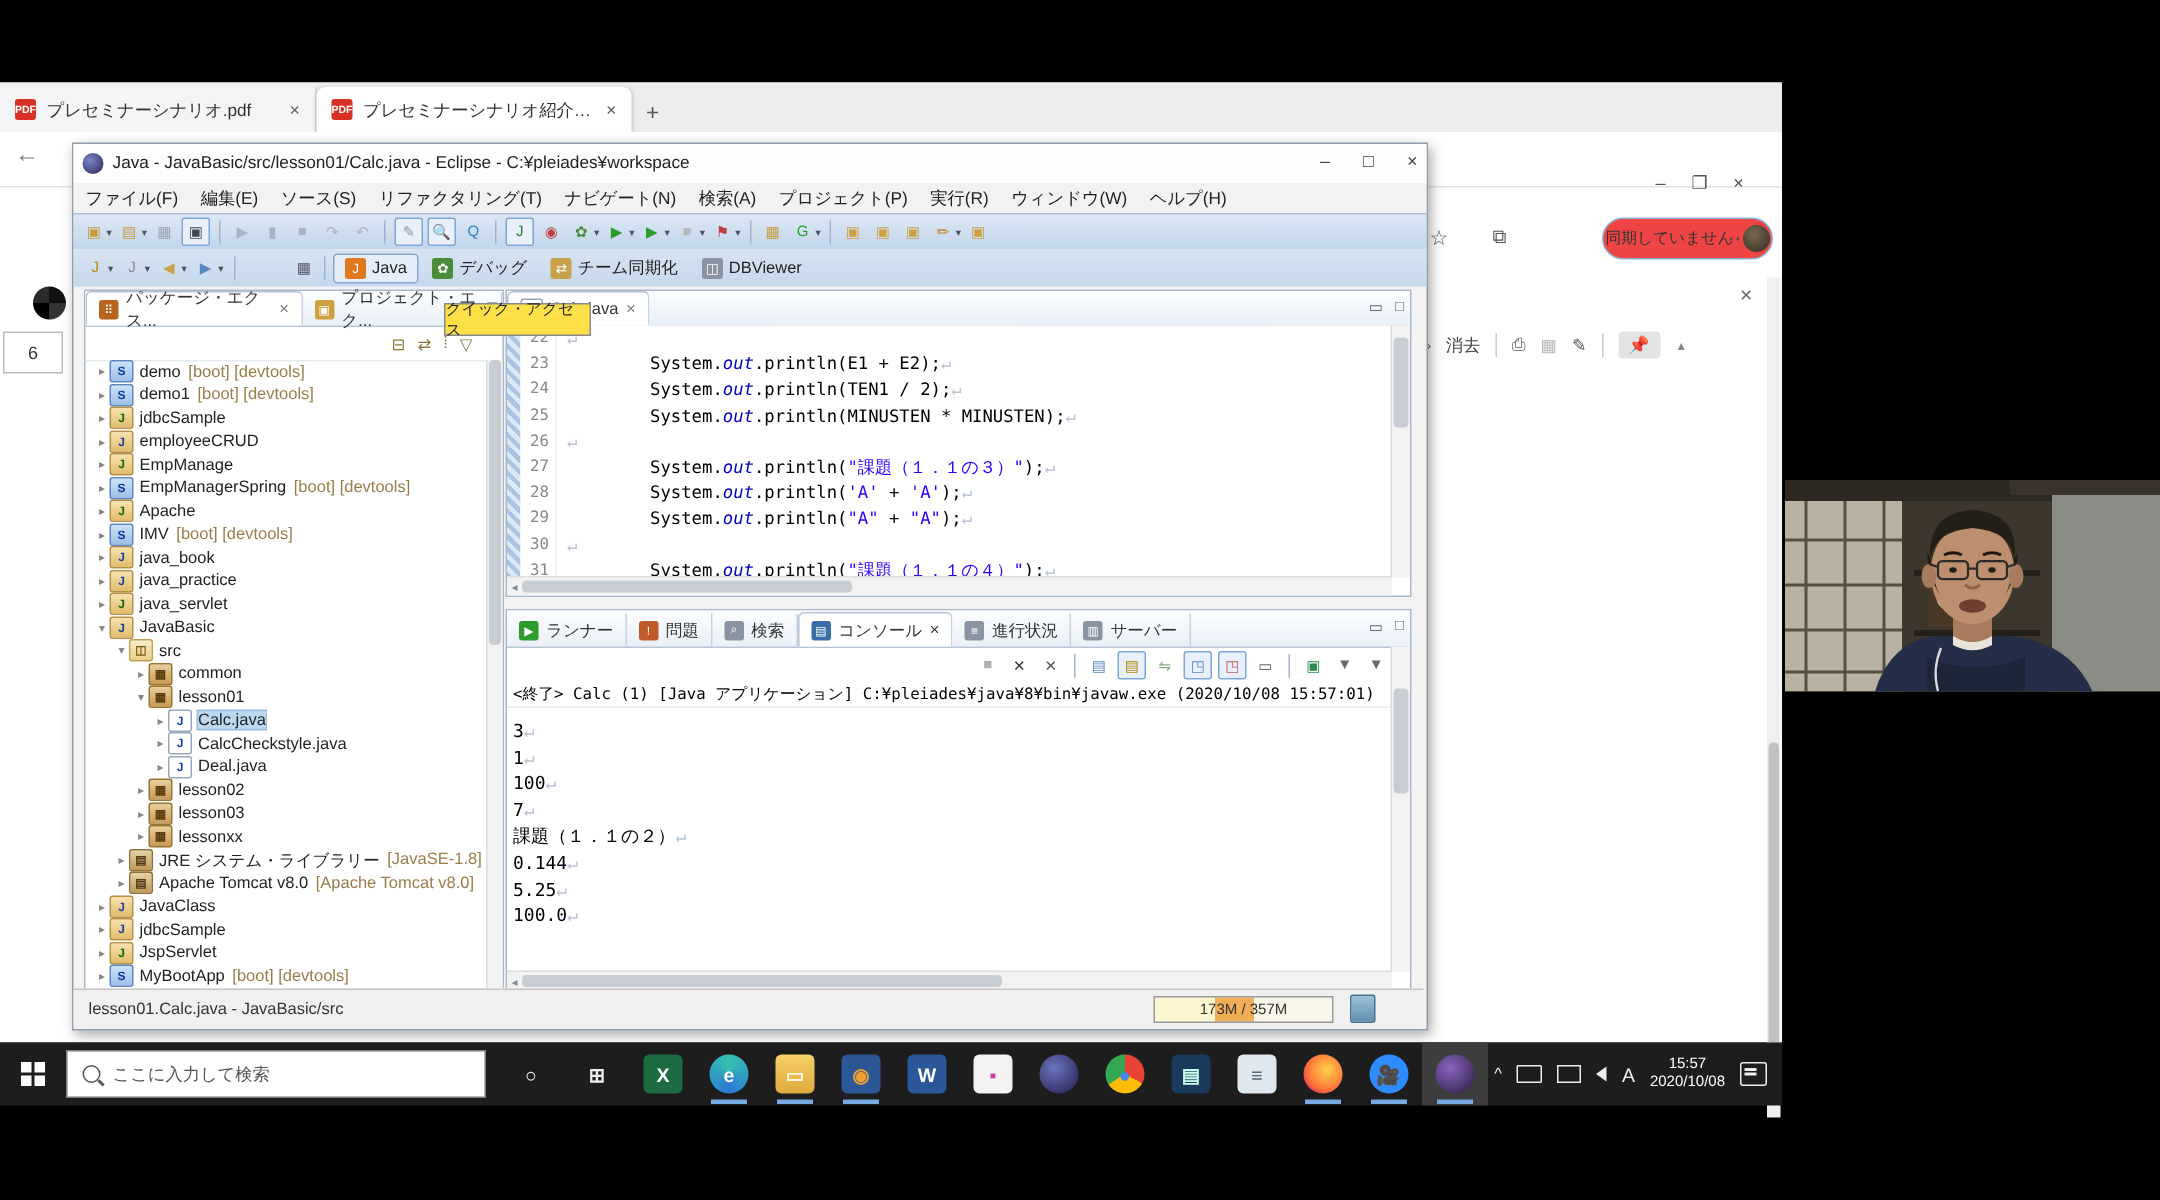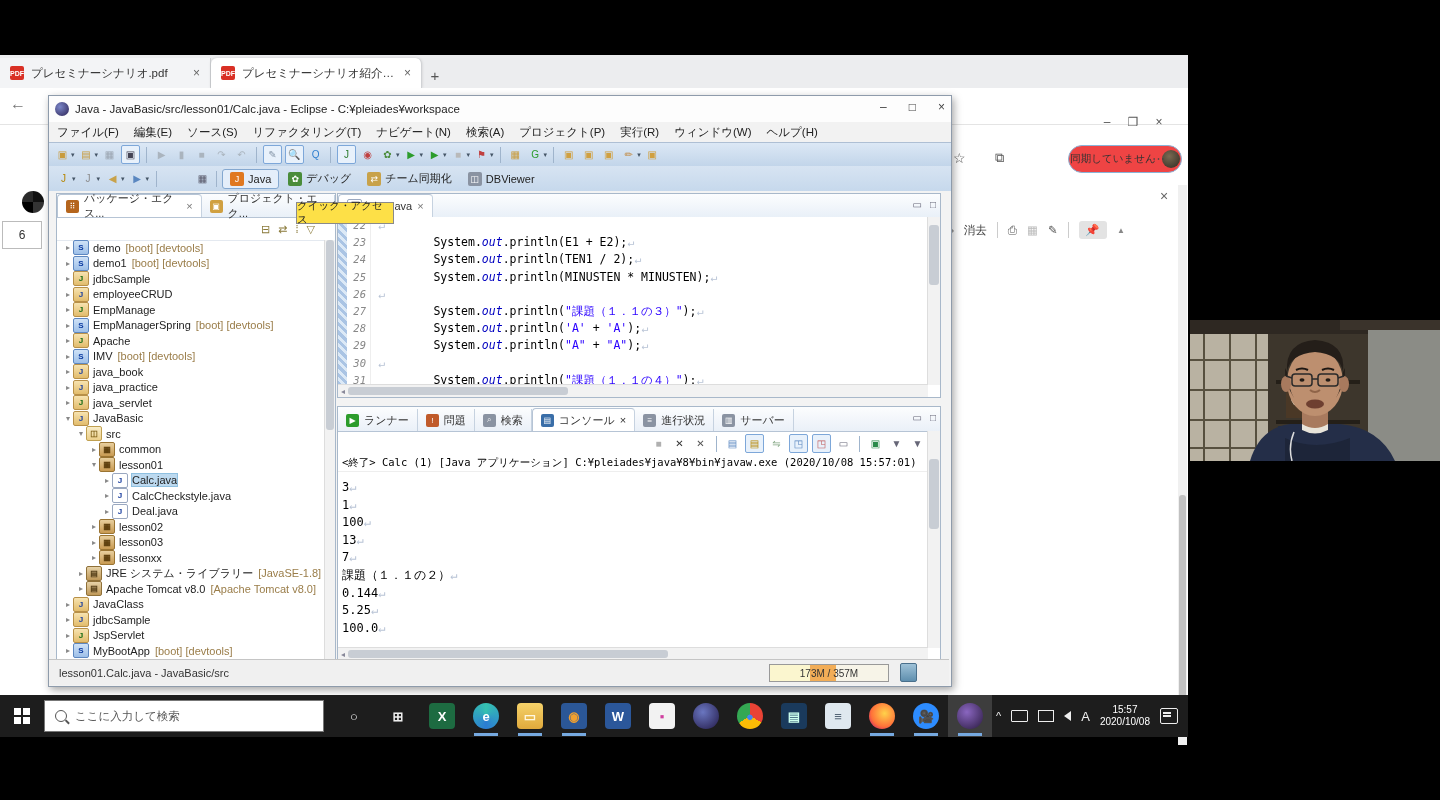--- a/index.html
+++ b/index.html
@@ -80,21 +80,21 @@
   .i-jfile{background:#fff;border:1px solid #9aa8c0;color:#1a3fa0;}
   .i-lib{background:linear-gradient(#e6d2a8,#bf9858);border:1px solid #8f7038;color:#503a14;}
   .pkscroll{position:absolute;right:0;top:46px;width:10px;bottom:0;background:#f2f2f2;border-left:1px solid #ddd;}
   .pkscroll .thumb{position:absolute;left:1px;top:0px;width:8px;height:190px;background:#c8cdd4;border-radius:3px;}
 
   .edpanel{left:288px;top:97px;width:602px;height:203px;}
   .edbody{position:absolute;left:0;top:23px;right:12px;bottom:12px;overflow:hidden;background:#fff;}
   .qdiff{position:absolute;left:0;top:0;bottom:0;width:9px;
          background:repeating-linear-gradient(45deg,#aac4e4 0 3px,#dce9f6 3px 6px);}
   .lnum{position:absolute;left:9px;top:0;width:24px;bottom:0;background:#fff;border-right:1px solid #eee;
-        font-family:"DejaVu Sans Mono",monospace;font-size:10.5px;color:#888;text-align:right;padding-right:4px;box-sizing:border-box;font-style:italic;}
+        font-family:"DejaVu Sans Mono",monospace;font-size:10.5px;color:#888;text-align:right;padding-right:4px;box-sizing:border-box;}
   .codecol{position:absolute;left:40px;top:0;right:0;bottom:0;font-family:"DejaVu Sans Mono",monospace;font-size:11.5px;color:#000;}
   .cline{height:17.2px;line-height:17.2px;white-space:pre;}
   .lnline{height:17.2px;line-height:17.2px;}
   .c-f{color:#0000c0;font-style:italic;}
   .c-s{color:#2a00ff;}
   .c-r{color:#b9c4d6;}
   .vsb{position:absolute;right:0;top:23px;width:12px;bottom:12px;background:#f2f2f2;border-left:1px solid #ddd;}
   .vsb .thumb{position:absolute;left:1px;width:10px;background:#c8cdd4;border-radius:3px;}
   .hsb{position:absolute;left:0;bottom:0;right:12px;height:12px;background:#f2f2f2;border-top:1px solid #ddd;display:flex;align-items:center;}
   .hsb .ar{font-size:8px;color:#889;padding:0 3px;}
@@ -641,21 +641,20 @@
           </span>
           <span style="display: inline-flex; align-items: center;">
             <span class="ticon" style="color: rgb(102, 102, 119);">▼</span>
           </span>
         </div>
       <div class="ctitle">&lt;終了&gt; Calc (1) [Java アプリケーション] C:¥pleiades¥java¥8¥bin¥javaw.exe (2020/10/08 15:57:01)</div>
       <div class="cout" id="cout">
           <div class="coline"><span>3</span><span class="c-r">↵</span></div>
           <div class="coline"><span>1</span><span class="c-r">↵</span></div>
           <div class="coline"><span>100</span><span class="c-r">↵</span></div>
-          <div class="coline"><span>13</span><span class="c-r">↵</span></div>
           <div class="coline"><span>7</span><span class="c-r">↵</span></div>
           <div class="coline"><span>課題（１．１の２）</span><span class="c-r">↵</span></div>
           <div class="coline"><span>0.144</span><span class="c-r">↵</span></div>
           <div class="coline"><span>5.25</span><span class="c-r">↵</span></div>
           <div class="coline"><span>100.0</span><span class="c-r">↵</span></div>
         </div>
       <div class="vsb" style="top:24px;">
           <div class="thumb" style="top:28px;height:70px;"></div>
         </div>
       <div class="hsb">

